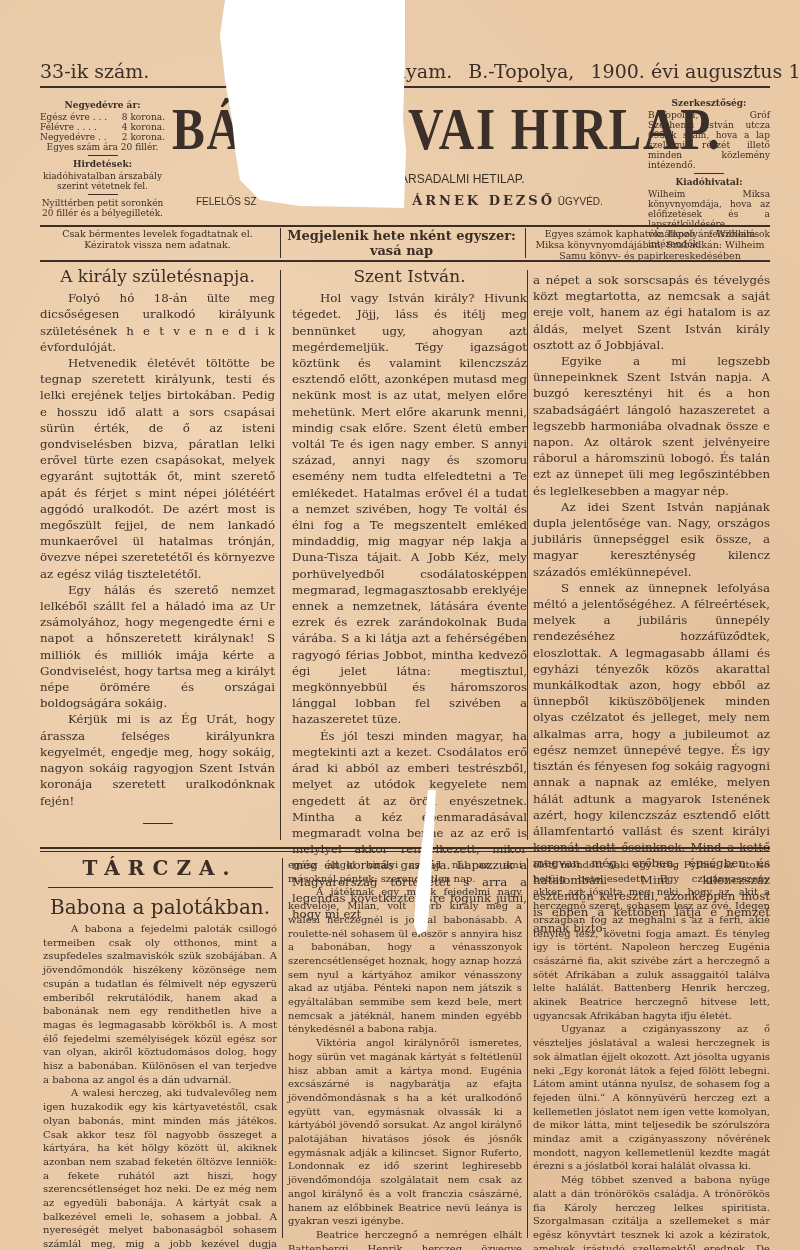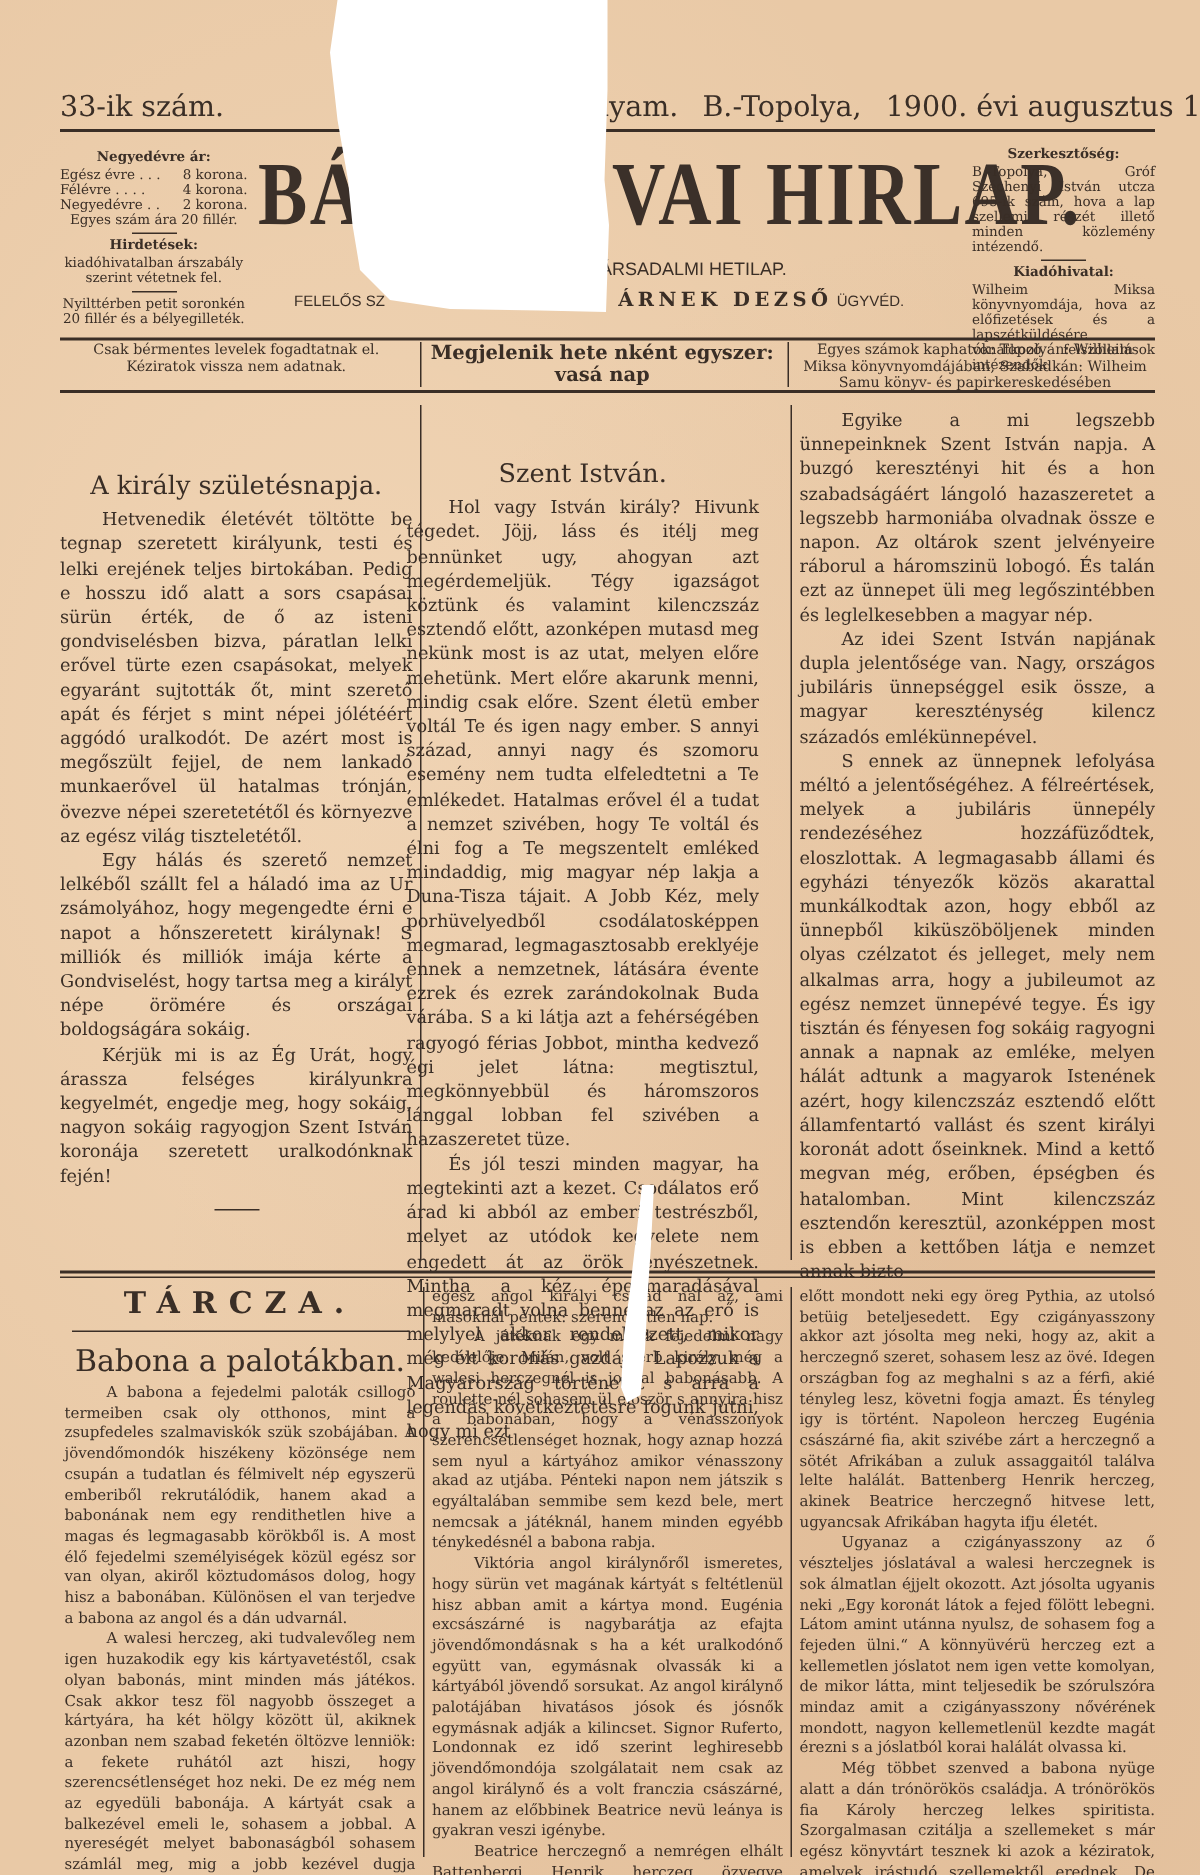--- a/index.html
+++ b/index.html
@@ -107,35 +107,37 @@
   <div>Megjelenik hete nként egyszer:</div>
   <div>vasá nap</div>
 </div>
 <div class="rule" style="left:525px;top:228px;width:1px;height:30px;"></div>
 <div class="abs strip" style="left:530px;width:240px;text-align:center;">Egyes számok kaphatók: Topolyán: Wilheim Miksa könyvnyomdájában, Szabadkán: Wilheim Samu könyv- és papirkereskedésében</div>
 <div class="rule" style="left:40px;top:260px;width:730px;height:2px;"></div>
 
 <div class="rule" style="left:280px;top:270px;width:1px;height:570px;"></div>
 <div class="rule" style="left:527px;top:270px;width:1px;height:570px;"></div>
 
-<div class="col" style="left:40px;top:268px;width:235px;margin-top:48px;">
+<div class="col" style="left:40px;top:268px;width:235px;">
   <h2>A király születésnapja.</h2>
+  <p>Folyó hó 18-án ülte meg dicsőségesen uralkodó királyunk születésének h e t v e n e d i k évfordulóját.</p>
   <p>Hetvenedik életévét töltötte be tegnap szeretett királyunk, testi és lelki erejének teljes birtokában. Pedig e hosszu idő alatt a sors csapásai sürün érték, de ő az isteni gondviselésben bizva, páratlan lelki erővel türte ezen csapásokat, melyek egyaránt sujtották őt, mint szerető apát és férjet s mint népei jólétéért aggódó uralkodót. De azért most is megőszült fejjel, de nem lankadó munkaerővel ül hatalmas trónján, övezve népei szeretetétől és környezve az egész világ tiszteletétől.</p>
   <p>Egy hálás és szerető nemzet lelkéből szállt fel a háladó ima az Ur zsámolyához, hogy megengedte érni e napot a hőnszeretett királynak! S milliók és milliók imája kérte a Gondviselést, hogy tartsa meg a királyt népe örömére és országai boldogságára sokáig.</p>
   <p>Kérjük mi is az Ég Urát, hogy árassza felséges királyunkra kegyelmét, engedje meg, hogy sokáig, nagyon sokáig ragyogjon Szent István koronája szeretett uralkodónknak fején!</p>
   <div style="width:30px;height:1px;background:#3a2e26;margin:14px auto 0;"></div>
 </div>
 
-<div class="col" style="left:271px;top:268px;width:235px;margin-top:40px;">
+<div class="col" style="left:292px;top:268px;width:235px;">
   <h2>Szent István.</h2>
   <p>Hol vagy István király? Hivunk tégedet. Jöjj, láss és itélj meg bennünket ugy, ahogyan azt megérdemeljük. Tégy igazságot köztünk és valamint kilenczszáz esztendő előtt, azonképen mutasd meg nekünk most is az utat, melyen előre mehetünk. Mert előre akarunk menni, mindig csak előre. Szent életü ember voltál Te és igen nagy ember. S annyi század, annyi nagy és szomoru esemény nem tudta elfeledtetni a Te emlékedet. Hatalmas erővel él a tudat a nemzet szivében, hogy Te voltál és élni fog a Te megszentelt emléked mindaddig, mig magyar nép lakja a Duna-Tisza tájait. A Jobb Kéz, mely porhüvelyedből csodálatosképpen megmarad, legmagasztosabb ereklyéje ennek a nemzetnek, látására évente ezrek és ezrek zarándokolnak Buda várába. S a ki látja azt a fehérségében ragyogó férias Jobbot, mintha kedvező égi jelet látna: megtisztul, megkönnyebbül és háromszoros lánggal lobban fel szivében a hazaszeretet tüze.</p>
   <p>És jól teszi minden magyar, ha megtekinti azt a kezet. Csodálatos erő árad ki abból az emberi testrészből, melyet az utódok kegyelete nem engedett át az örök enyészetnek. Mintha a kéz épenmaradásával megmaradt volna benne az az erő is melylyel akkor rendelkezett, mikor még élt koronás gazdája. Lapozzuk a Magyarország történetét s arra a legendás következtetésre fogunk jutni, hogy mi ezt</p>
 </div>
 
 <div class="col" style="left:533px;top:272px;width:237px;">
+  <p class="cont">a népet a sok sorscsapás és tévelygés közt megtartotta, az nemcsak a saját ereje volt, hanem az égi hatalom is az áldás, melyet Szent István király osztott az ő Jobbjával.</p>
   <p>Egyike a mi legszebb ünnepeinknek Szent István napja. A buzgó keresztényi hit és a hon szabadságáért lángoló hazaszeretet a legszebb harmoniába olvadnak össze e napon. Az oltárok szent jelvényeire ráborul a háromszinü lobogó. És talán ezt az ünnepet üli meg legőszintébben és leglelkesebben a magyar nép.</p>
   <p>Az idei Szent István napjának dupla jelentősége van. Nagy, országos jubiláris ünnepséggel esik össze, a magyar kereszténység kilencz századós emlékünnepével.</p>
   <p>S ennek az ünnepnek lefolyása méltó a jelentőségéhez. A félreértések, melyek a jubiláris ünnepély rendezéséhez hozzáfüződtek, eloszlottak. A legmagasabb állami és egyházi tényezők közös akarattal munkálkodtak azon, hogy ebből az ünnepből kiküszöböljenek minden olyas czélzatot és jelleget, mely nem alkalmas arra, hogy a jubileumot az egész nemzet ünnepévé tegye. És igy tisztán és fényesen fog sokáig ragyogni annak a napnak az emléke, melyen hálát adtunk a magyarok Istenének azért, hogy kilenczszáz esztendő előtt államfentartó vallást és szent királyi koronát adott őseinknek. Mind a kettő megvan még, erőben, épségben és hatalomban. Mint kilenczszáz esztendőn keresztül, azonképpen most is ebben a kettőben látja e nemzet annak bizto-</p>
 </div>
 
 <div class="rule" style="left:40px;top:847px;width:730px;height:2px;"></div>
 <div class="rule" style="left:40px;top:851px;width:730px;height:1px;"></div>
 <div class="abs tarcza">TÁRCZA.</div>
 <div class="rule" style="left:48px;top:887px;width:225px;height:1px;"></div>
 <div class="abs babona-title">Babona a palotákban.</div>

